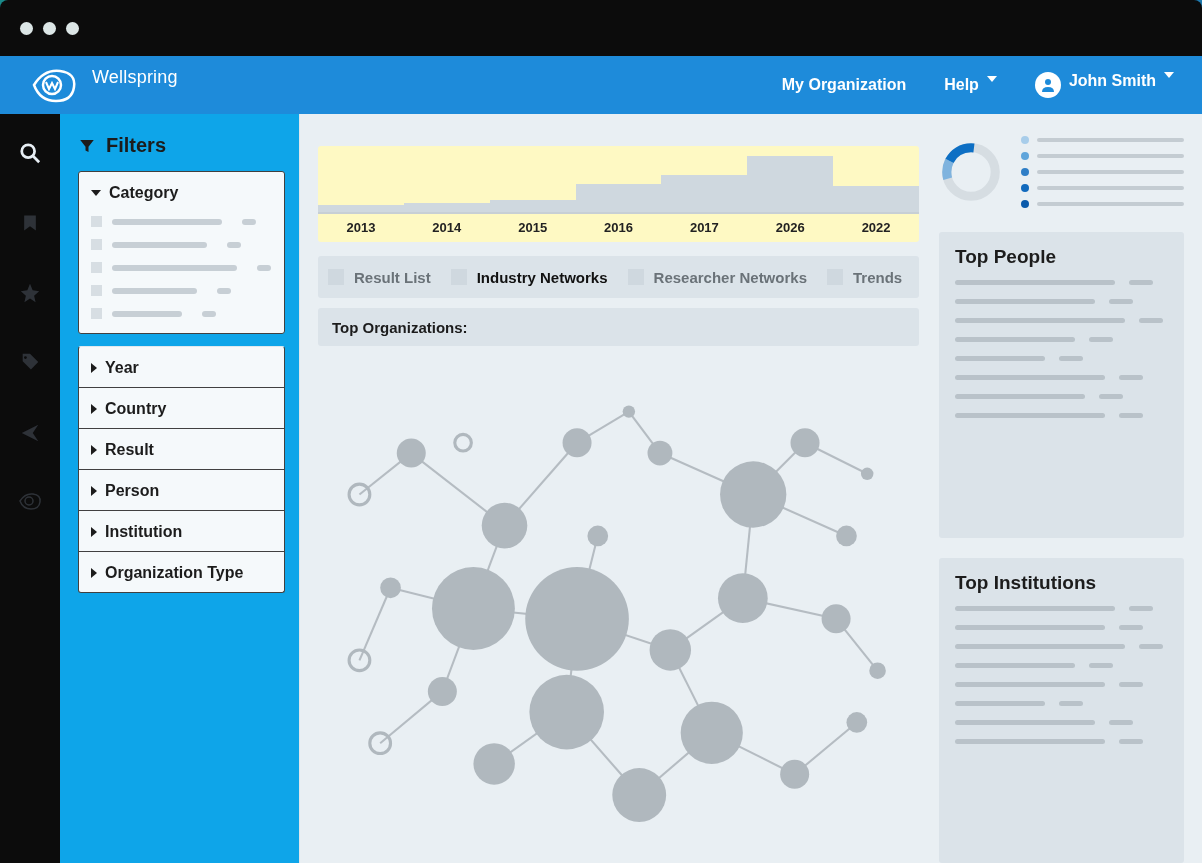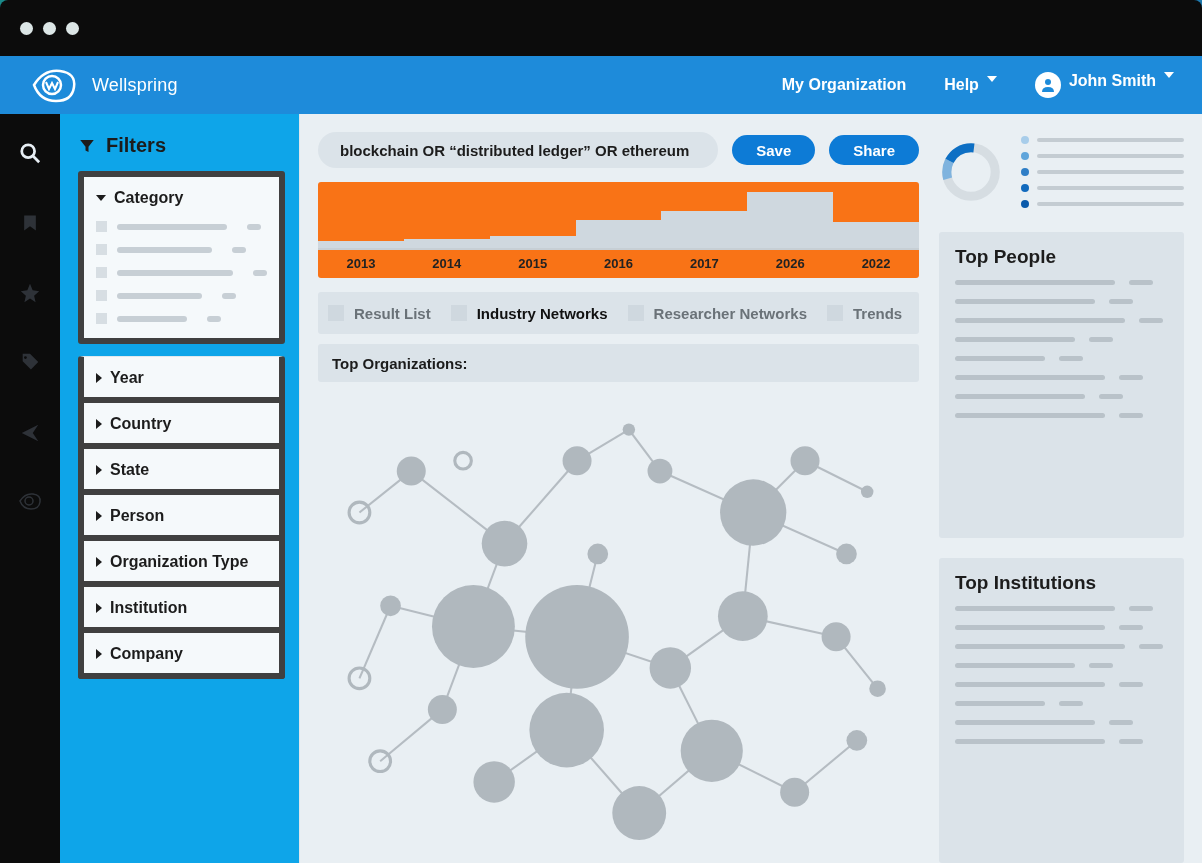--- a/index.html
+++ b/index.html
@@ -25,21 +25,21 @@
     gap: 10px;
   }
   .titlebar .dot { width: 13px; height: 13px; border-radius: 50%; background: #e8f2f2; opacity: .95; }
   .topbar {
     height: 58px;
     background: #1e8bda;
     display: flex; align-items: center;
     padding: 0 28px 0 30px;
     color: #fff;
   }
-  .logo { display: flex; align-items: center; gap: 14px; }
+  .logo { display: flex; align-items: flex-start; gap: 14px; }
   .logo-mark { width: 48px; height: 36px; position: relative; }
   .brand { font-size: 18px; font-weight: 500; letter-spacing: .2px; }
   .topnav { margin-left: auto; display: flex; align-items: center; gap: 38px; font-size: 16px; font-weight: 600; }
   .topnav .item { display: flex; align-items: flex-start; gap: 8px; cursor: pointer; }
   .topnav .caret { width: 0; height: 0; border-left: 5px solid transparent; border-right: 5px solid transparent; border-top: 6px solid #fff; }
   .avatar { width: 26px; height: 26px; border-radius: 50%; background: #fff; display: flex; align-items: center; justify-content: center; }
 
   .body { display: flex; height: calc(863px - 56px - 58px); }
 
   
@@ -48,21 +48,21 @@
   .rail .ic.active { color: #e7eef4; }
 
   
   .filters {
     width: 240px; background: #0ea5e9;
     padding: 20px 14px 0 18px;
     border-right: 1px solid #dfe6eb;
   }
   .filters-head { display: flex; align-items: center; gap: 10px; color: #1c1c1c; font-weight: 800; font-size: 20px; margin-bottom: 14px; }
   .card {
-    background: #f5f9fb; border: 6px solid #404040; border-radius: 3px;
+    background: #f5f9fb; border: 1px solid #404040; border-radius: 3px;
     margin-bottom: 12px;
   }
   .sec-head {
     padding: 12px 12px 10px 12px;
     font-weight: 700; font-size: 16px; color: #1c1c1c;
     display: flex; align-items: center; gap: 8px;
     cursor: pointer;
   }
   .tri-down { width: 0; height: 0; border-left: 5px solid transparent; border-right: 5px solid transparent; border-top: 6px solid #1c1c1c; }
   .tri-right { width: 0; height: 0; border-top: 5px solid transparent; border-bottom: 5px solid transparent; border-left: 6px solid #1c1c1c; }
@@ -84,21 +84,21 @@
     display: flex; align-items: center; padding: 0 22px;
     color: #1c1c1c; font-weight: 600; font-size: 15px;
   }
   .pill {
     height: 30px; padding: 0 24px; border-radius: 16px;
     background: #0d7bd6; color: #fff; font-weight: 700; font-size: 15px;
     display: flex; align-items: center; cursor: pointer;
   }
 
   .timeline {
-    margin-top: 14px; background: #f97316; border-radius: 3px;
+    margin-top: 14px; background: #fef9c3; border-radius: 3px;
     height: 96px; position: relative; padding: 0 0 0 0;
   }
   .timeline .bars { position: absolute; left: 0; right: 0; bottom: 30px; height: 60px; display: flex; align-items: flex-end; }
   .timeline .bar { flex: 1; background: #cfd8df; margin: 0; }
   .timeline .axis { position: absolute; left: 0; right: 0; bottom: 28px; height: 2px; background: #c7cfd5; }
   .timeline .ticks { position: absolute; left: 0; right: 0; bottom: 0; height: 28px; display: flex; }
   .timeline .tick { flex: 1; text-align: center; font-size: 13px; color: #222; font-weight: 600; padding-top: 6px; }
 
   .tabs {
     margin-top: 14px; background: #dbe3e9; border-radius: 3px;
@@ -265,64 +265,47 @@
           </div>
           <div class="card">
             <div class="sec-head">
               <span class="tri-right"></span>
               <span>Country</span>
             </div>
           </div>
           <div class="card">
             <div class="sec-head">
               <span class="tri-right"></span>
-              <span>State</span>
+              <span>Result</span>
             </div>
           </div>
           <div class="card">
             <div class="sec-head">
               <span class="tri-right"></span>
               <span>Person</span>
             </div>
           </div>
           <div class="card">
             <div class="sec-head">
               <span class="tri-right"></span>
-              <span>Organization Type</span>
+              <span>Institution</span>
             </div>
           </div>
           <div class="card">
             <div class="sec-head">
               <span class="tri-right"></span>
-              <span>Institution</span>
-            </div>
-          </div>
-          <div class="card">
-            <div class="sec-head">
-              <span class="tri-right"></span>
-              <span>Company</span>
+              <span>Organization Type</span>
             </div>
           </div>
         </div>
     </div>
 
     <div class="main">
       <div class="center">
 
-        <div class="searchrow">
-          <div class="searchbox">
-            <span>blockchain OR “distributed ledger” OR ethereum</span>
-          </div>
-          <div class="pill">
-              <span>Save</span>
-            </div>
-          <div class="pill">
-              <span>Share</span>
-            </div>
-        </div>
 
         <div class="timeline">
           <div class="bars" id="timeline-bars">
               <div class="bar" style="height: 7px;"></div>
               <div class="bar" style="height: 9.33333px;"></div>
               <div class="bar" style="height: 11.6667px;"></div>
               <div class="bar" style="height: 28px;"></div>
               <div class="bar" style="height: 37.3333px;"></div>
               <div class="bar" style="height: 56px;"></div>
               <div class="bar" style="height: 25.6667px;"></div>

